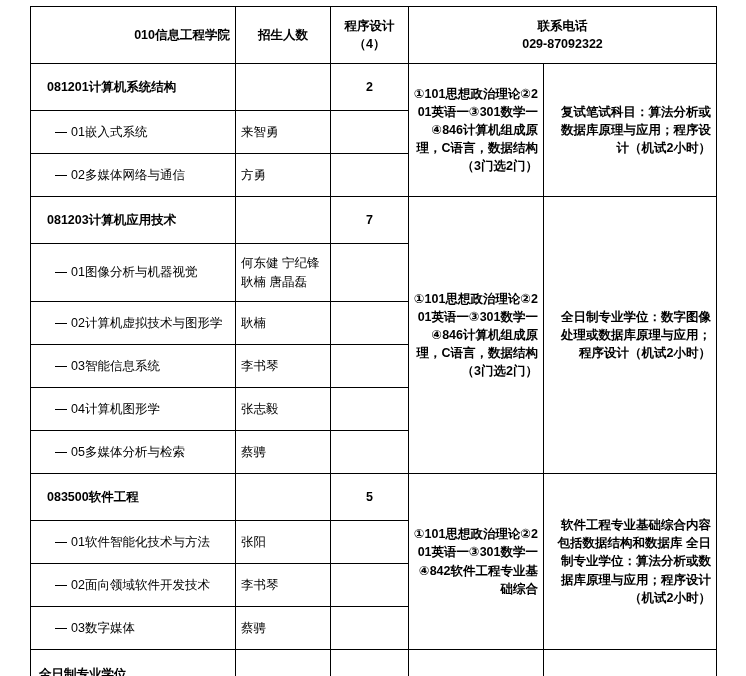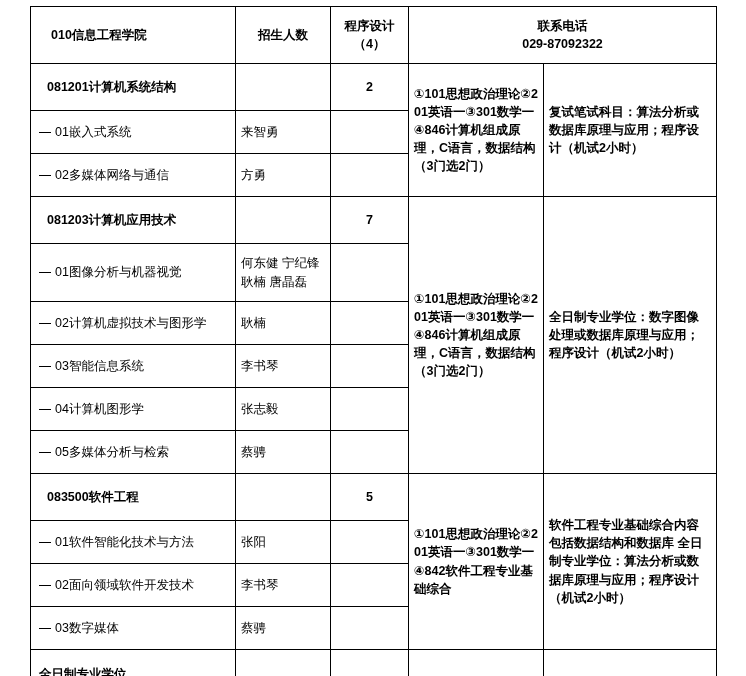--- a/index.html
+++ b/index.html
@@ -43,52 +43,52 @@
   col.c4 { width: 135px; }
   col.c5 { width: 173px; }
 
   .hdr td {
     font-weight: bold;
     text-align: center;
     font-size: 13px;
     height: 48px;
   }
   .hdr td.left {
-    text-align: left;
+    text-align: right;
     padding-left: 20px;
   }
   .major td {
     font-weight: bold;
   }
   .major td.name {
     padding-left: 16px;
     height: 38px;
   }
   .center { text-align: center; }
   .sub td.name {
-    padding-left: 8px;
+    padding-left: 24px;
     height: 34px;
     margin-top: 24px;
   }
   .sub .dash {
     display: inline-block;
     width: 12px;
     border-bottom: 1px solid #000;
     margin-right: 4px;
     vertical-align: 3px;
   }
   .adviser {
     font-size: 12.5px;
     line-height: 1.4;
   }
   .examtext {
     font-size: 12.5px;
     line-height: 1.5;
     vertical-align: middle;
-    text-align: left;
+    text-align: right;
   }
   .degree td.name {
     font-weight: bold;
     padding-left: 8px;
     height: 40px;
   }
   .tall { height: 58px; }
 </style>
 </head>
 <body>

